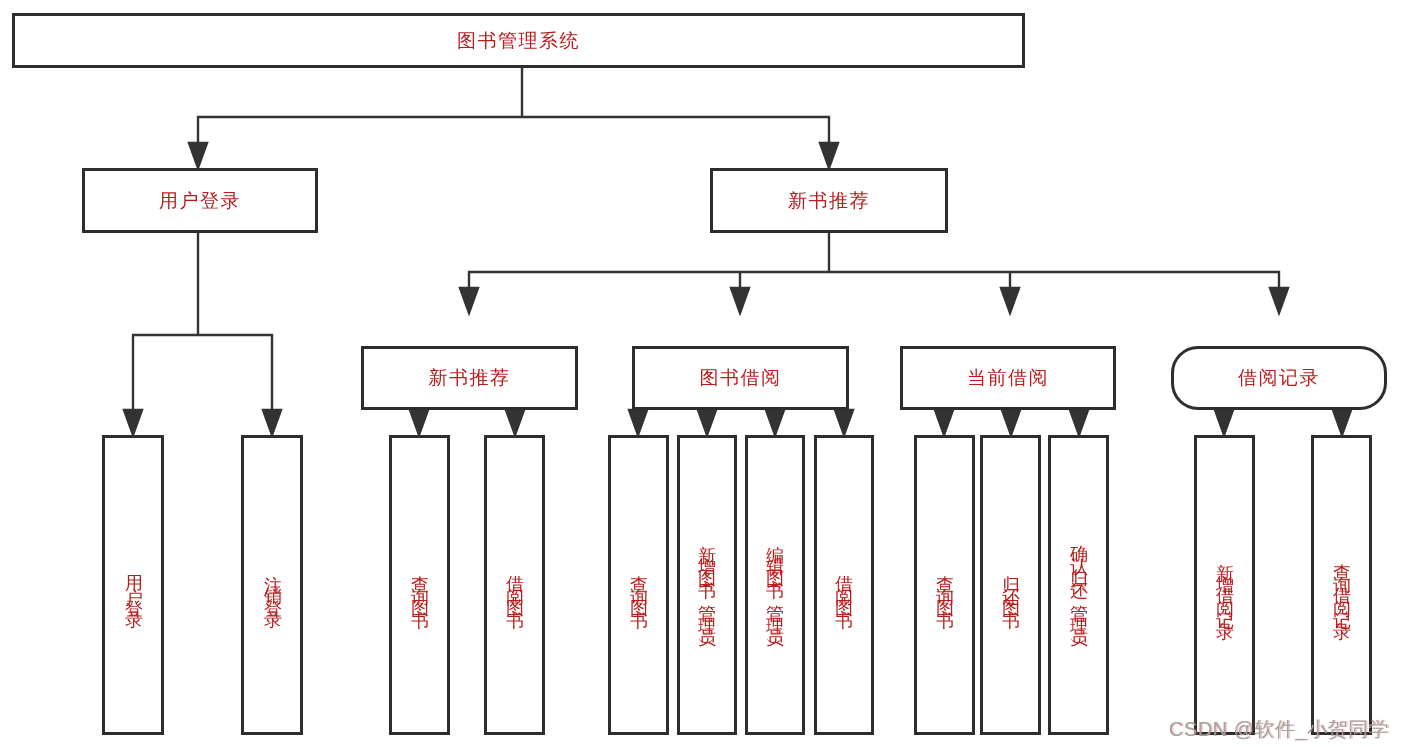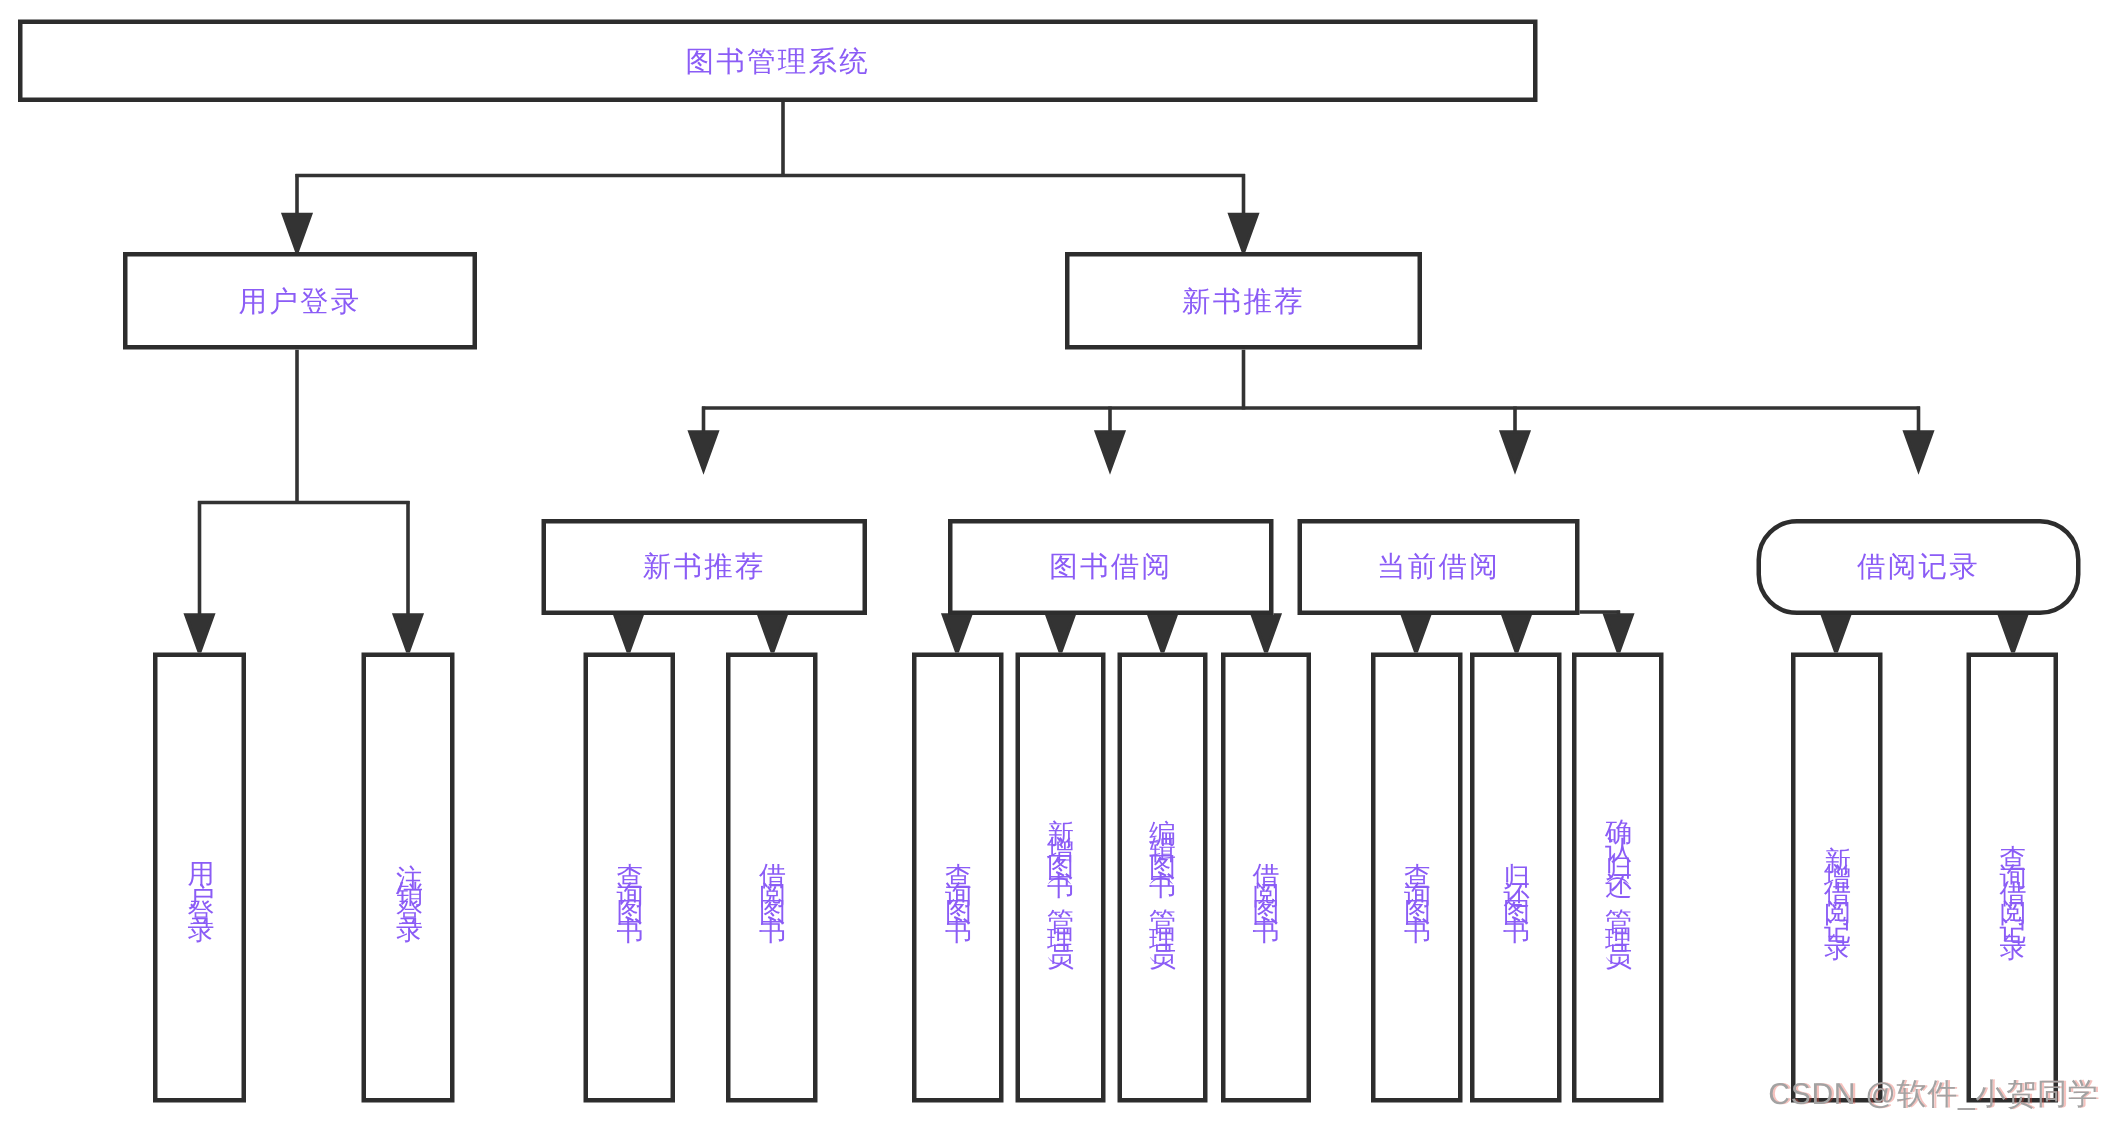--- a/index.html
+++ b/index.html
@@ -3,35 +3,35 @@
 <meta charset="utf-8">
 <style>
   html,body { margin:0; padding:0; background:#ffffff; }
   .stage {
     position:relative; width:1405px; height:747px; background:#ffffff;
     font-family:"Liberation Sans","DejaVu Sans",sans-serif; overflow:hidden;
   }
   .connectors { position:absolute; left:0; top:0; width:1405px; height:747px; }
   .box {
     position:absolute; background:#ffffff; border:3px solid #2d2d2d;
-    box-sizing:border-box; color:#8b5cf6;
+    box-sizing:border-box; color:#b91c1c;
   }
   .box.h {
     display:flex; align-items:center; justify-content:center;
     font-size:19px; letter-spacing:1.5px; white-space:nowrap;
   }
   .box.v {
     writing-mode:vertical-rl; text-orientation:mixed; text-align:center;
     font-size:18px; letter-spacing:12px; line-height:54px;
   }
   .leaf { top:435px; height:300px; }
   .l2 { top:168px; height:65px; }
   .l3 { top:313px; height:64px;margin-top:33px; }
   .watermark {
-    position:absolute; right:6px; bottom:4px;
+    position:absolute; right:16px; bottom:4px;
     font-size:20px; color:#a2a2a2; letter-spacing:0.5px; white-space:nowrap;
     text-shadow:1.5px 0 0 rgba(225,80,70,0.35);
   }
 </style>
 </head>
 <body>
 
 <div class="stage">
 
   <svg class="connectors" viewBox="0 0 1405 747" xmlns="http://www.w3.org/2000/svg" stroke="#333333" stroke-width="2.4" fill="#333333">
@@ -96,21 +96,21 @@
     <polygon points="1333,410 1351,410 1342,435"></polygon>
   </svg>
 
   <div class="box h" style="left:12px; top:13px; width:1013px; height:55px;">图书管理系统</div>
 
   <div class="box h l2" style="left:82px; width:236px;">用户登录</div>
   <div class="box h l2" style="left:710px; width:238px;">新书推荐</div>
 
   <div class="box h l3" style="left:361px; width:217px;">新书推荐</div>
   <div class="box h l3" style="left:632px; width:217px;">图书借阅</div>
-  <div class="box h l3" style="left:865px; width:188px;">当前借阅</div>
+  <div class="box h l3" style="left:900px; width:216px;">当前借阅</div>
   <div class="box h l3" style="left:1171px; width:216px;border-radius:27px;">借阅记录</div>
 
   <div class="box v leaf" style="left:102px; width:62px;">用户登录</div>
   <div class="box v leaf" style="left:241px; width:62px;">注销登录</div>
 
   <div class="box v leaf" style="left:389px; width:61px;">查询图书</div>
   <div class="box v leaf" style="left:484px; width:61px;">借阅图书</div>
 
   <div class="box v leaf" style="left:608px; width:61px;">查询图书</div>
   <div class="box v leaf" style="left:677px; width:60px;">新增图书（管理员）</div>

